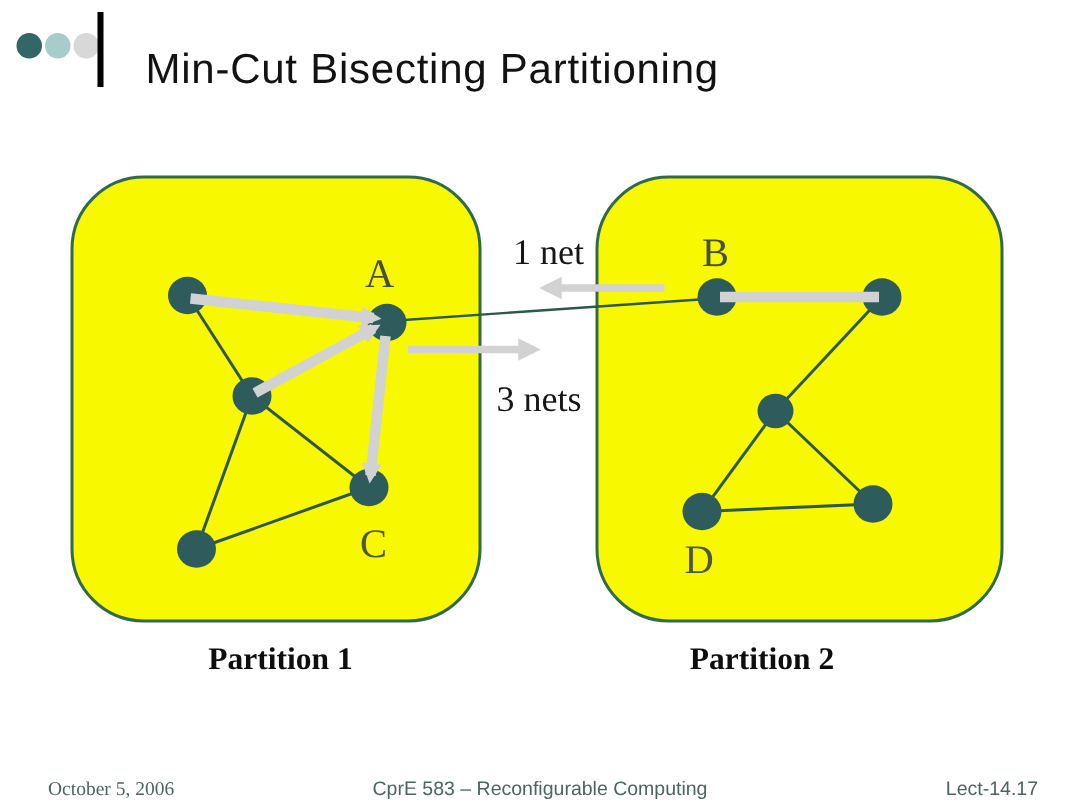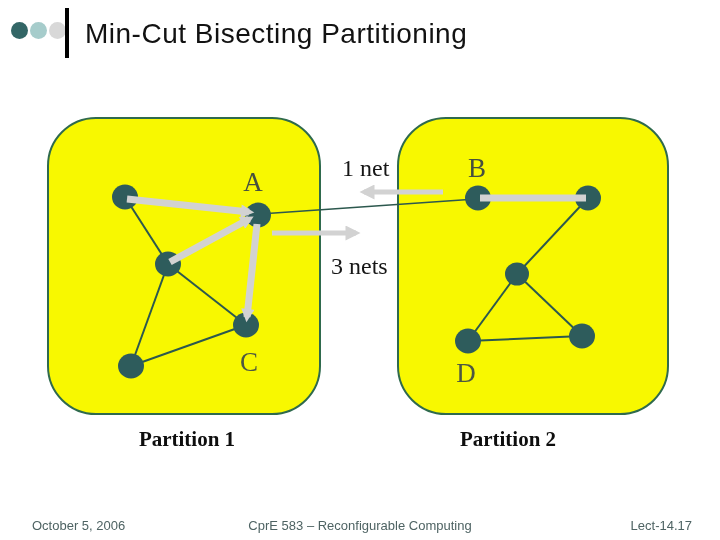--- a/index.html
+++ b/index.html
@@ -7,33 +7,33 @@
     width:720px;height:540px;position:relative;background:#ffffff;overflow:hidden;
     font-family:"Liberation Sans",sans-serif;
   }
   
   .logo-dot{position:absolute;top:22px;width:17px;height:17px;border-radius:50%;}
   .logo-dot.d1{left:11px;background:#336666;}
   .logo-dot.d2{left:30px;background:#a6cccb;}
   .logo-dot.d3{left:49px;background:#d8d8d8;}
   .logo-bar{position:absolute;left:65px;top:8px;width:4px;height:50px;background:#000000;}
   .slide-title{
-    position:absolute;left:85px;top:18px;margin:0;
+    position:absolute;left:85px;top:18px;margin:12px;
     font-size:28px;font-weight:400;color:#121212;letter-spacing:0.5px;
     font-family:"Liberation Sans",sans-serif;white-space:nowrap;
   }
   
   .diagram-svg{position:absolute;left:0;top:0;width:720px;height:540px;}
   .serif-label{font-family:"Liberation Serif",serif;}
   
   .footer-text{
     position:absolute;top:518px;font-size:13px;color:#4e6363;
     font-family:"Liberation Sans",sans-serif;white-space:nowrap;
   }
-  .footer-date{left:32px;}
+  .footer-date{left:32px;font-family:Liberation Serif, serif;}
   .footer-course{left:0;right:0;text-align:center;}
   .footer-slide{right:28px;}
 </style>
 </head>
 <body>
 
 <div class="logo-dot d1"></div>
 <div class="logo-dot d2"></div>
 <div class="logo-dot d3"></div>
 <div class="logo-bar"></div>

